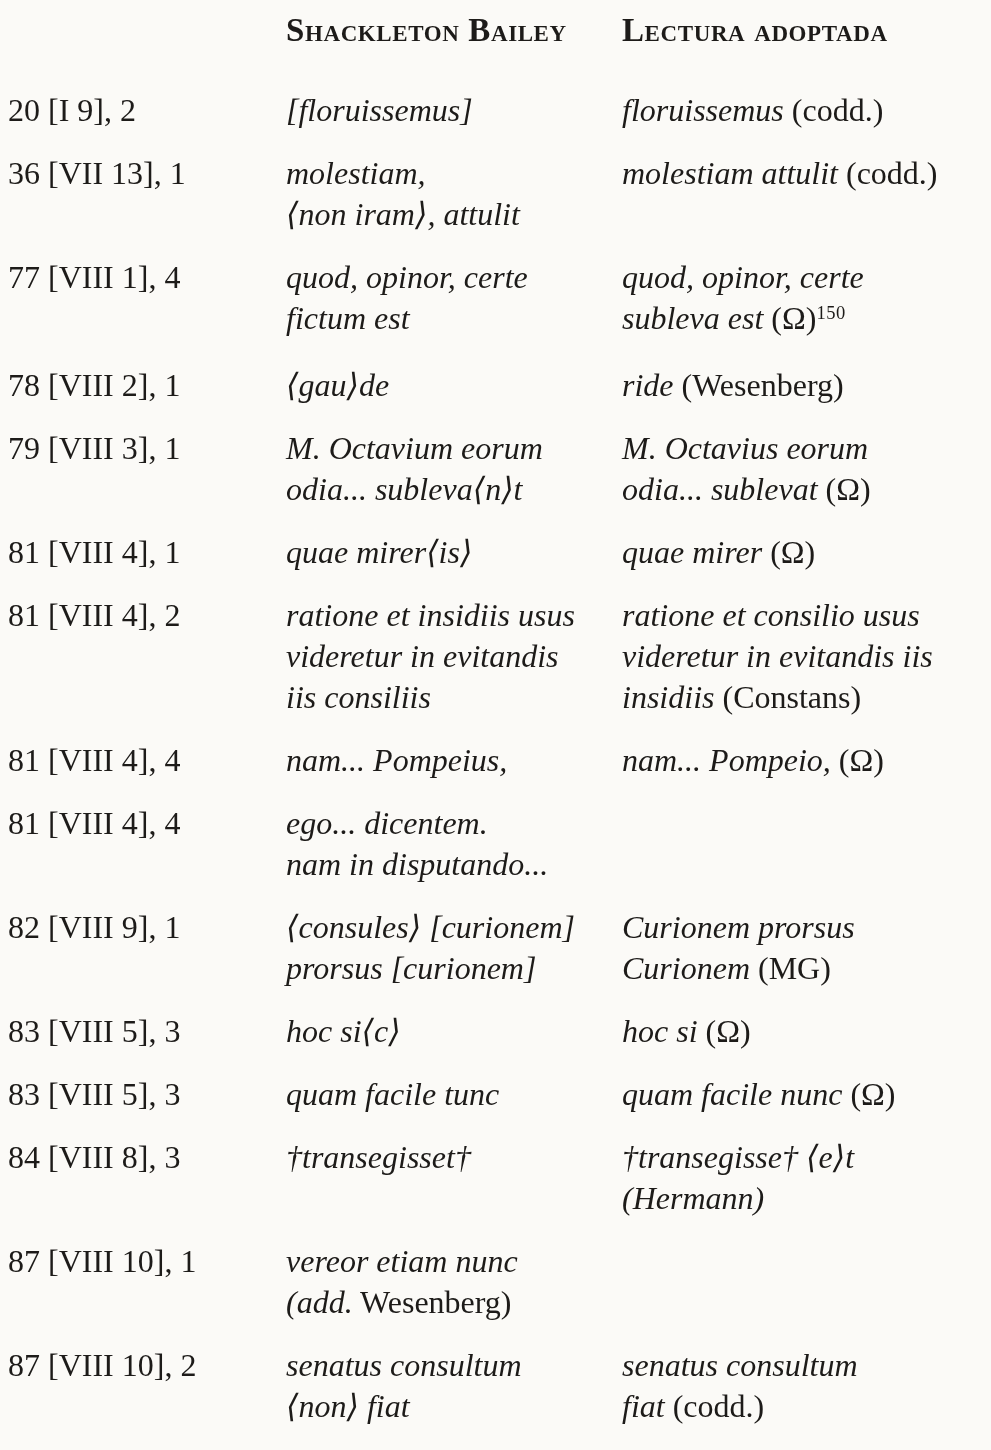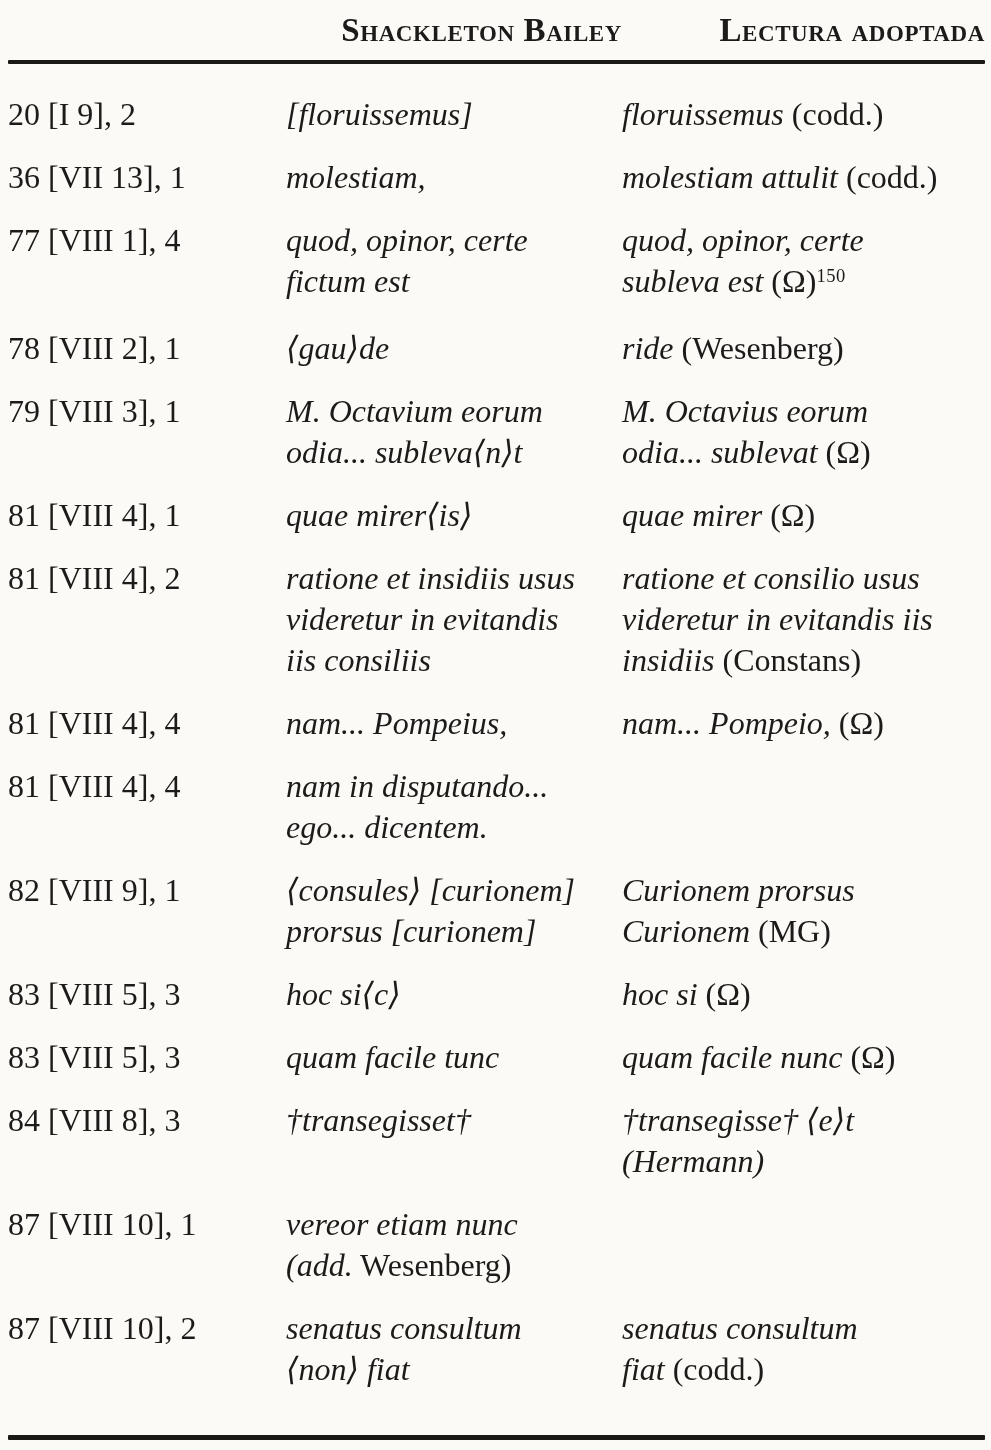--- a/index.html
+++ b/index.html
@@ -27,21 +27,20 @@
     grid-template-columns:278px 336px 1fr;
   }
   .header-row{align-items:end;}
   .col-head{
     font-variant:small-caps;
     font-size:33px;
     line-height:40px;
     letter-spacing:0.6px;
     font-weight:600;
     white-space:nowrap;
-    text-align:right;
   }
   .rule{
     background:var(--rule);
     border-radius:1px;
   }
   .rule-top{height:4px;margin-top:10px;}
   .rule-bottom{height:5px;margin-top:auto;}
   .rows{
     margin-top:30px;
   }
@@ -84,20 +83,21 @@
           <div class="line"><span class="seg-i">[floruissemus]</span></div>
         </div>
         <div class="cell">
           <div class="line"><span class="seg-i">floruissemus</span><span class="seg-r"> (codd.)</span></div>
         </div>
       </div>
       <div class="grid-row row">
         <div class="cell ref-cell">36 [VII 13], 1</div>
         <div class="cell">
           <div class="line"><span class="seg-i">molestiam,</span></div>
+          <div class="line"><span class="seg-i">⟨non iram⟩, attulit</span></div>
         </div>
         <div class="cell">
           <div class="line"><span class="seg-i">molestiam attulit</span><span class="seg-r"> (codd.)</span></div>
         </div>
       </div>
       <div class="grid-row row">
         <div class="cell ref-cell">77 [VIII 1], 4</div>
         <div class="cell">
           <div class="line"><span class="seg-i">quod, opinor, certe</span></div>
           <div class="line"><span class="seg-i">fictum est</span></div>
@@ -154,22 +154,22 @@
         <div class="cell">
           <div class="line"><span class="seg-i">nam... Pompeius,</span></div>
         </div>
         <div class="cell">
           <div class="line"><span class="seg-i">nam... Pompeio,</span><span class="seg-r"> (Ω)</span></div>
         </div>
       </div>
       <div class="grid-row row">
         <div class="cell ref-cell">81 [VIII 4], 4</div>
         <div class="cell">
+          <div class="line"><span class="seg-i">ego... dicentem.</span></div>
           <div class="line"><span class="seg-i">nam in disputando...</span></div>
-          <div class="line"><span class="seg-i">ego... dicentem.</span></div>
         </div>
       </div>
       <div class="grid-row row">
         <div class="cell ref-cell">82 [VIII 9], 1</div>
         <div class="cell">
           <div class="line"><span class="seg-i">⟨consules⟩ [curionem]</span></div>
           <div class="line"><span class="seg-i">prorsus [curionem]</span></div>
         </div>
         <div class="cell">
           <div class="line"><span class="seg-i">Curionem prorsus</span></div>

